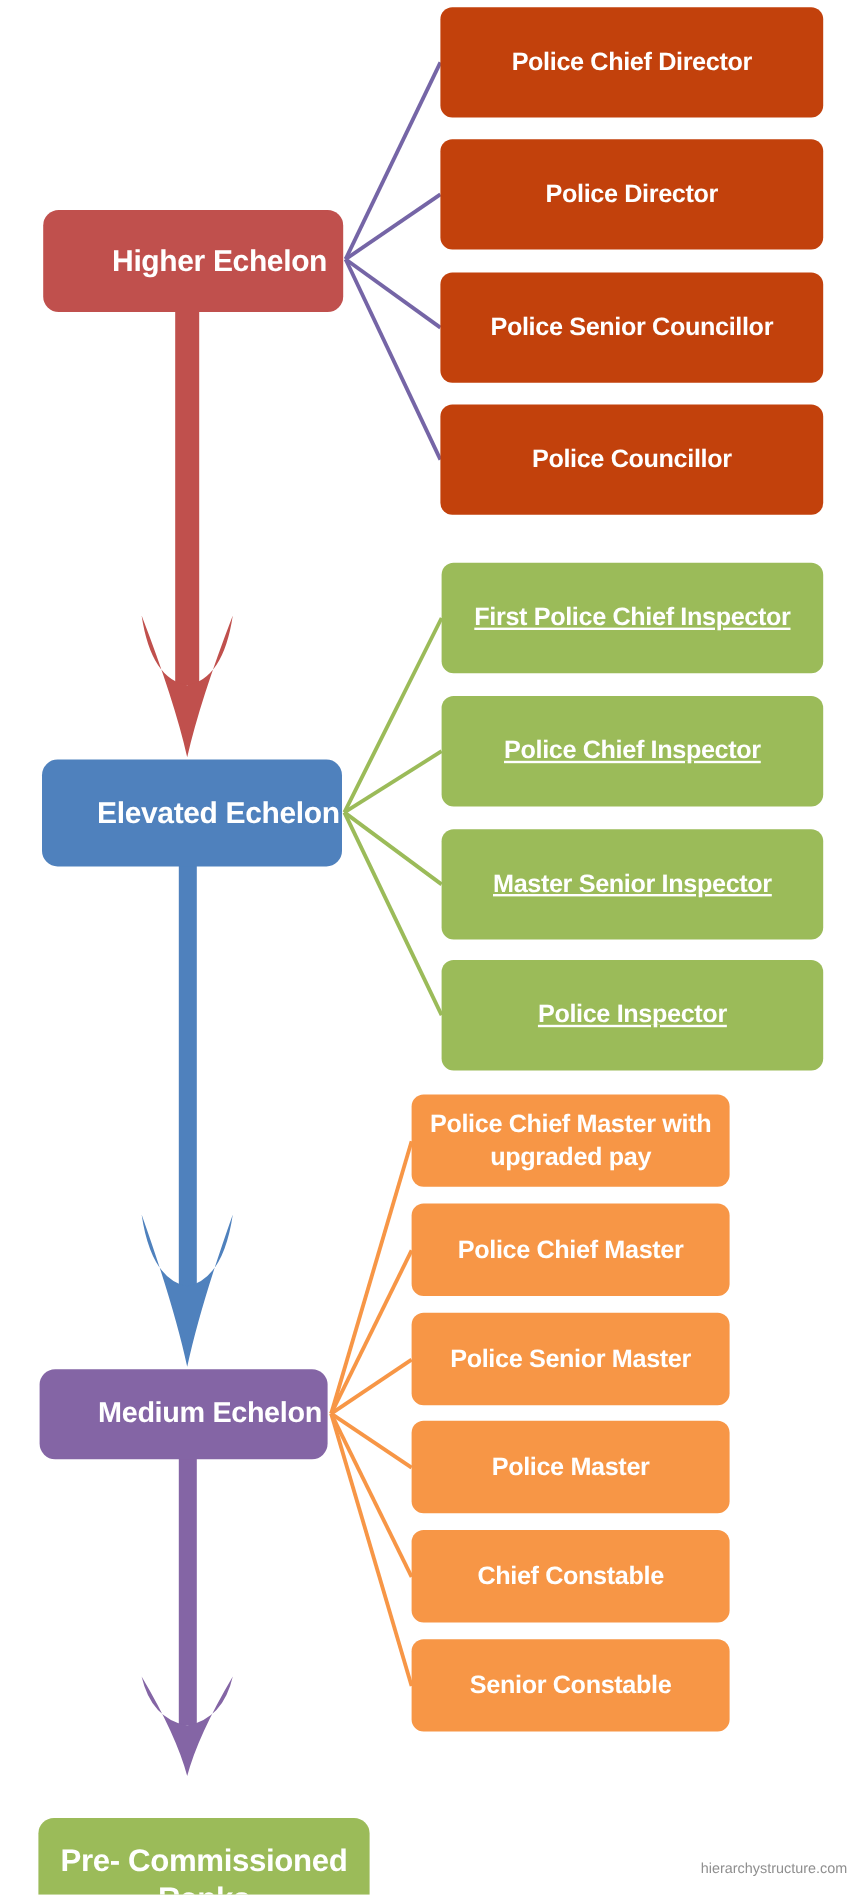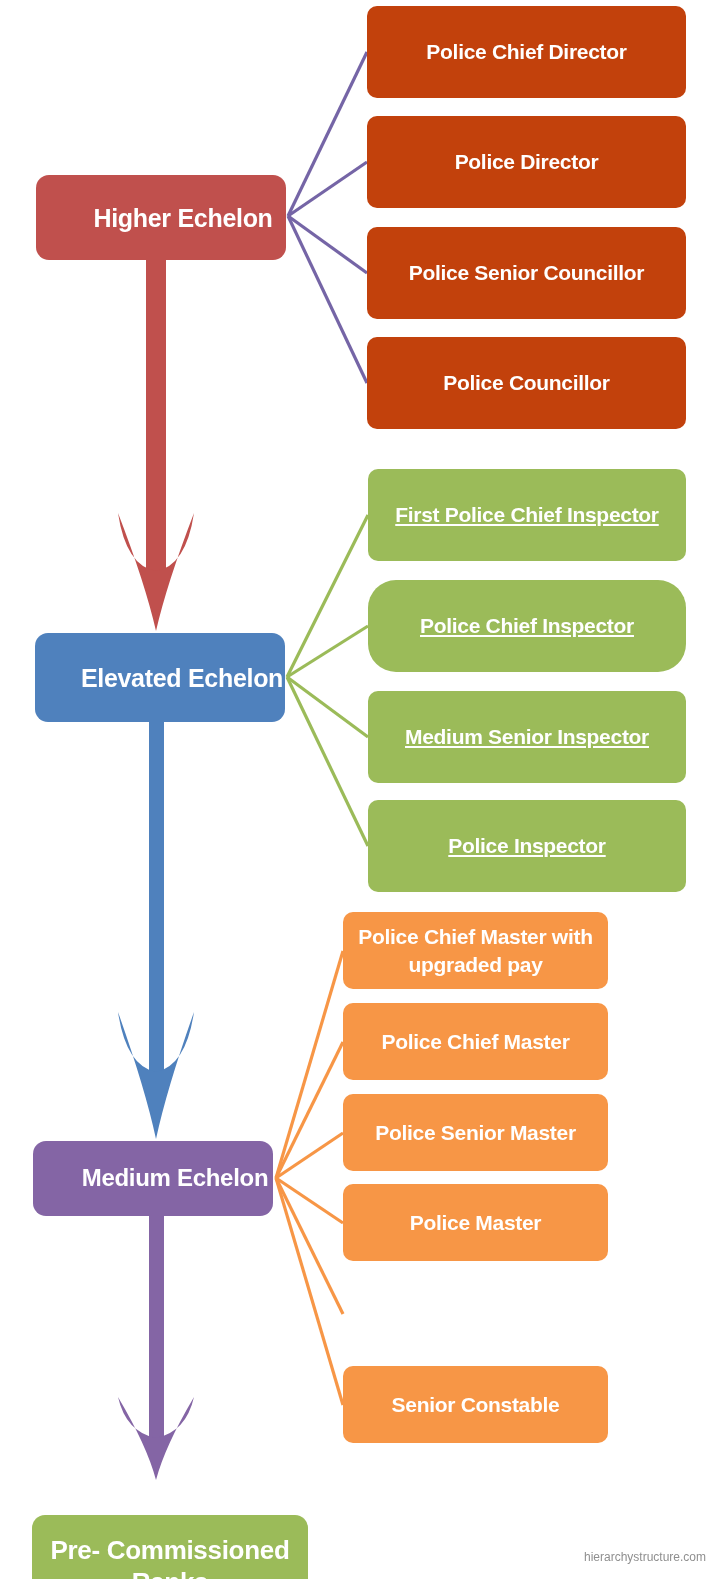--- a/index.html
+++ b/index.html
@@ -114,25 +114,26 @@
   <div class="box level-box box-elevated">Elevated Echelon</div>
   <div class="box level-box box-medium">Medium Echelon</div>
   <div class="box level-box box-pre">Pre- Commissioned Ranks</div>
 
   <div class="box rank-box rank-purple" style="top: 6px;">Police Chief Director</div>
   <div class="box rank-box rank-purple" style="top: 116px;">Police Director</div>
   <div class="box rank-box rank-purple" style="top: 227px;">Police Senior Councillor</div>
   <div class="box rank-box rank-purple" style="top: 337px;">Police Councillor</div>
 
   <div class="box rank-box rank-green" style="top: 469px;">First Police Chief Inspector</div>
-  <div class="box rank-box rank-green" style="top: 580px; border-radius: 28px;">Police Chief Inspector</div>
-  <div class="box rank-box rank-green" style="top: 691px;">Medium Senior Inspector</div>
+  <div class="box rank-box rank-green" style="top: 580px;">Police Chief Inspector</div>
+  <div class="box rank-box rank-green" style="top: 691px;">Master Senior Inspector</div>
   <div class="box rank-box rank-green" style="top: 800px;">Police Inspector</div>
 
   <div class="box rank-box rank-orange" style="top: 912px;">Police Chief Master with upgraded pay</div>
   <div class="box rank-box rank-orange" style="top: 1003px;">Police Chief Master</div>
   <div class="box rank-box rank-orange" style="top: 1094px;">Police Senior Master</div>
   <div class="box rank-box rank-orange" style="top: 1184px;">Police Master</div>
+  <div class="box rank-box rank-orange" style="top: 1275px;">Chief Constable</div>
   <div class="box rank-box rank-orange" style="top: 1366px;">Senior Constable</div>
 
   <div class="watermark">hierarchystructure.com</div>
 
 </div>
 
 </body></html>

